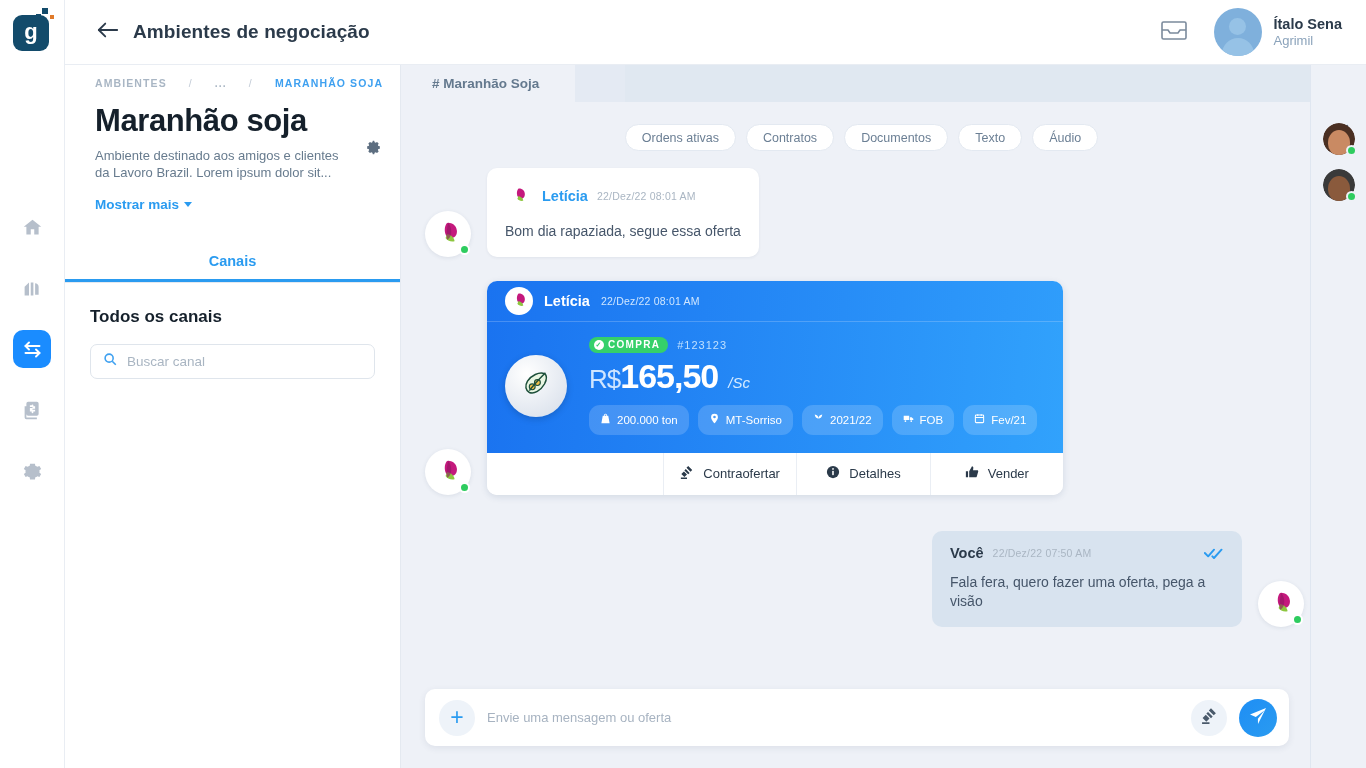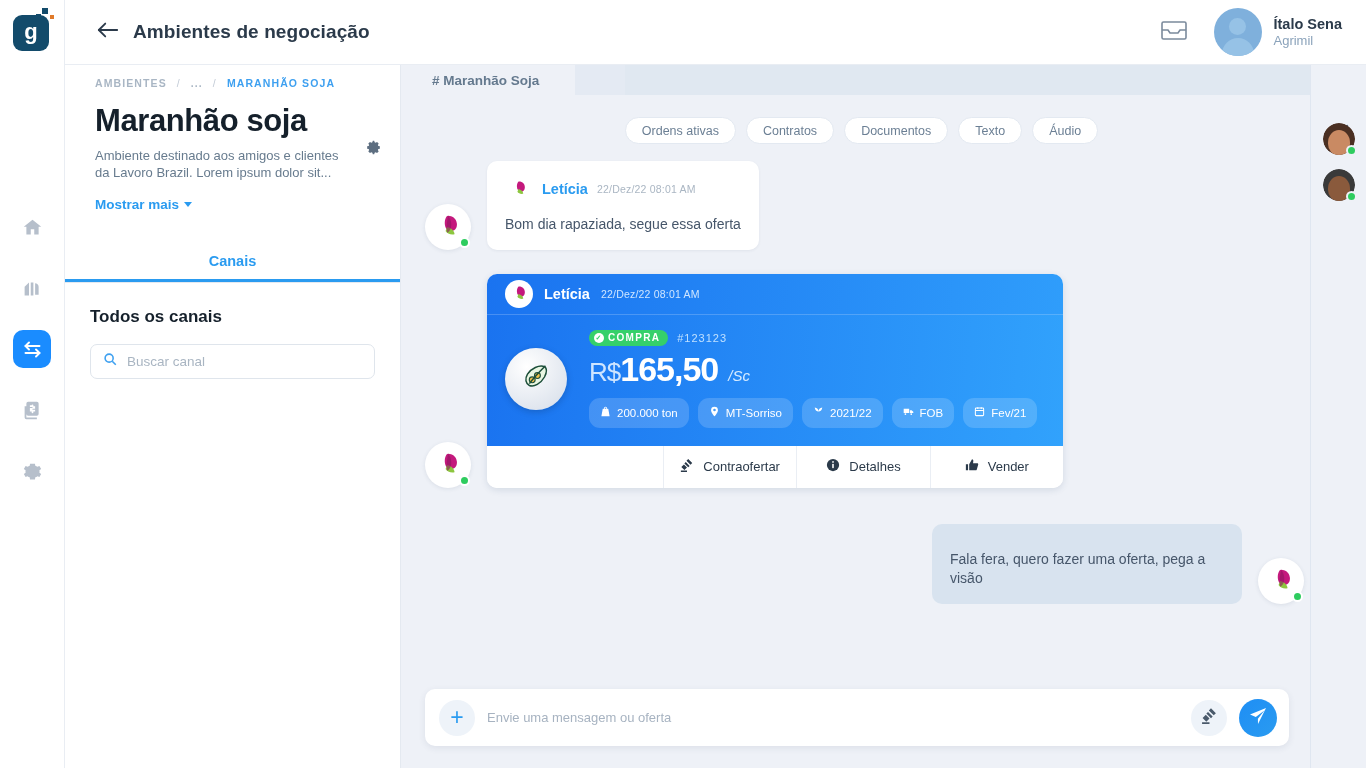--- a/index.html
+++ b/index.html
@@ -67,21 +67,21 @@
   .avatar-user .head { position: absolute; width: 17px; height: 17px; border-radius: 50%; background: #96c2e6; left: 15.5px; top: 10px; }
   .avatar-user .body { position: absolute; width: 32px; height: 20px; border-radius: 16px 16px 0 0; background: #96c2e6; left: 8px; top: 30px; }
   .user-name { font-size: 14.5px; font-weight: 700; color: #2b3a4a; line-height: 1.25; }
   .user-org { font-size: 13px; color: #8ba3bb; line-height: 1.25; }
 
   
   .leftpanel {
     position: absolute; left: 65px; top: 65px; width: 336px; height: 703px;
     background: #fff; border-right: 1px solid #e4e9f0;
   }
-  .crumb { display: flex; align-items: center; gap: 10px; padding: 12px 0 0 30px; }
+  .crumb { display: flex; align-items: center; gap: 22px; padding: 12px 0 0 30px; }
   .crumb span { font-size: 10.5px; letter-spacing: 1.1px; font-weight: 700; color: #a9b6c4; }
   .crumb .sep { font-weight: 400; color: #c2cbd6; }
   .crumb .cur { color: #3ea0f0; }
   .gear-btn { position: absolute; right: 18px; top: 74px; color: #5d6e80; }
   .gear-btn svg { width: 17px; height: 17px; display: block; }
   .panel-title {
     margin: 14px 0 0 30px; font-size: 31px; font-weight: 700; color: #15202b; letter-spacing: -.4px;
   }
   .panel-desc {
     margin: 9px 0 0 30px; width: 250px; font-size: 13px; line-height: 1.3; color: #677b8e;
@@ -121,21 +121,21 @@
   .ch-avatar svg { width: 21px; height: 21px; }
   .ch-name { font-size: 14.5px; font-weight: 700; color: #fff; line-height: 1.3; }
   .ch-last { font-size: 13px; color: #e3f1ff; line-height: 1.3; }
   .ch-last b { color: #fff; }
 
   
   .chat {
     position: absolute; left: 401px; top: 65px; width: 965px; height: 703px;
     background: #eef1f7;
   }
-  .chat-tabs { height: 30px; display: flex; background: #e4eaf3; }
+  .chat-tabs { height: 37px; display: flex; background: #e4eaf3; }
   .chat-tab {
     width: 174px; display: flex; align-items: center; padding-left: 31px;
     font-size: 13.5px; font-weight: 700; color: #64798e; background: #eef1f7;
   }
   .chat-tab.ghost { width: 50px; background: #e4eaf3; }
   .chat-tab.ghost2 { flex: 1; background: #e0e8f1; }
 
   .chips { display: flex; justify-content: center; gap: 10px; padding-top: 22px; padding-right: 44px; }
   .chip {
     height: 27px; padding: 0 16px; border-radius: 14px; background: #fff;
@@ -581,20 +581,30 @@
                   </svg>
               </span>
               <span>Vender</span>
             </div>
           </div>
         </div>
       </div>
 
       <div class="out-row">
         <div class="bubble-out">
+          <div class="bub-head-out">
+            <span class="bub-name">Você</span>
+            <span class="bub-time">22/Dez/22 07:50 AM</span>
+            <span class="ticks">
+              <svg viewBox="0 0 24 14" fill="none" stroke="currentColor" stroke-width="2.3" stroke-linecap="round" stroke-linejoin="round">
+                  <path d="m1 7 4 4 7-8"></path>
+                  <path d="m10 11 2 2 9-10"></path>
+                </svg>
+            </span>
+          </div>
           <div class="bub-text">Fala fera, quero fazer uma oferta, pega a visão</div>
         </div>
         <div class="leaf-av">
           <span class="leaf">
             <svg viewBox="0 0 32 32">
               <path d="M16 2c7 0 11 5 11 11 0 5-3 8-7 8-5 0-8-4-8-10 0-5 2-9 4-9z" fill="#c4197d"></path>
               <path d="M15 16c5 1 9 5 9 9-5 1-9-1-11-4l2-5z" fill="#8dc63f"></path>
               <path d="M16 2c3 3 4 7 4 11 0 5-2 9-5 10-1-4-1-10 0-14 .3-3 .7-5 1-7z" fill="#8e1560" opacity=".6"></path>
             </svg>
           </span>

